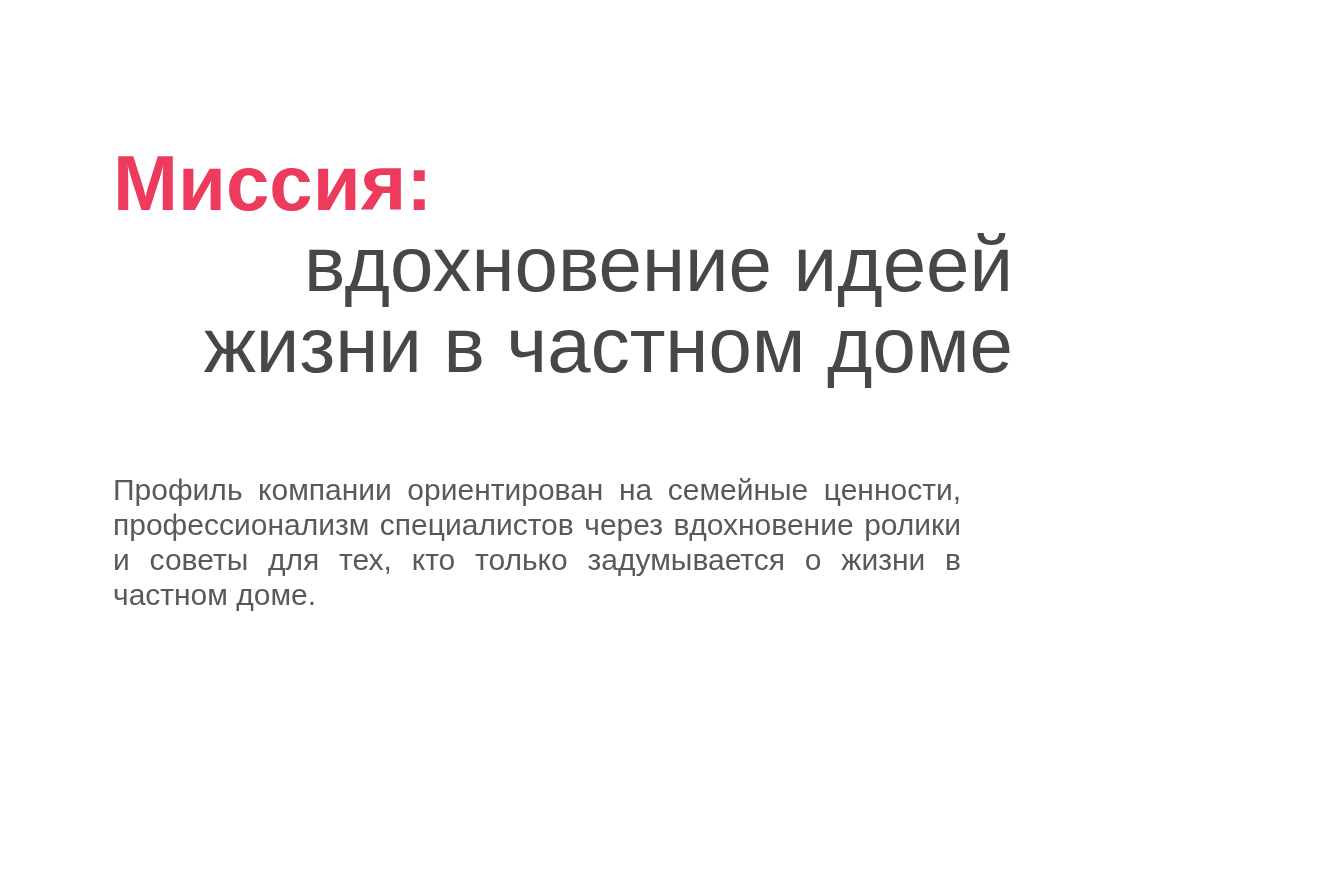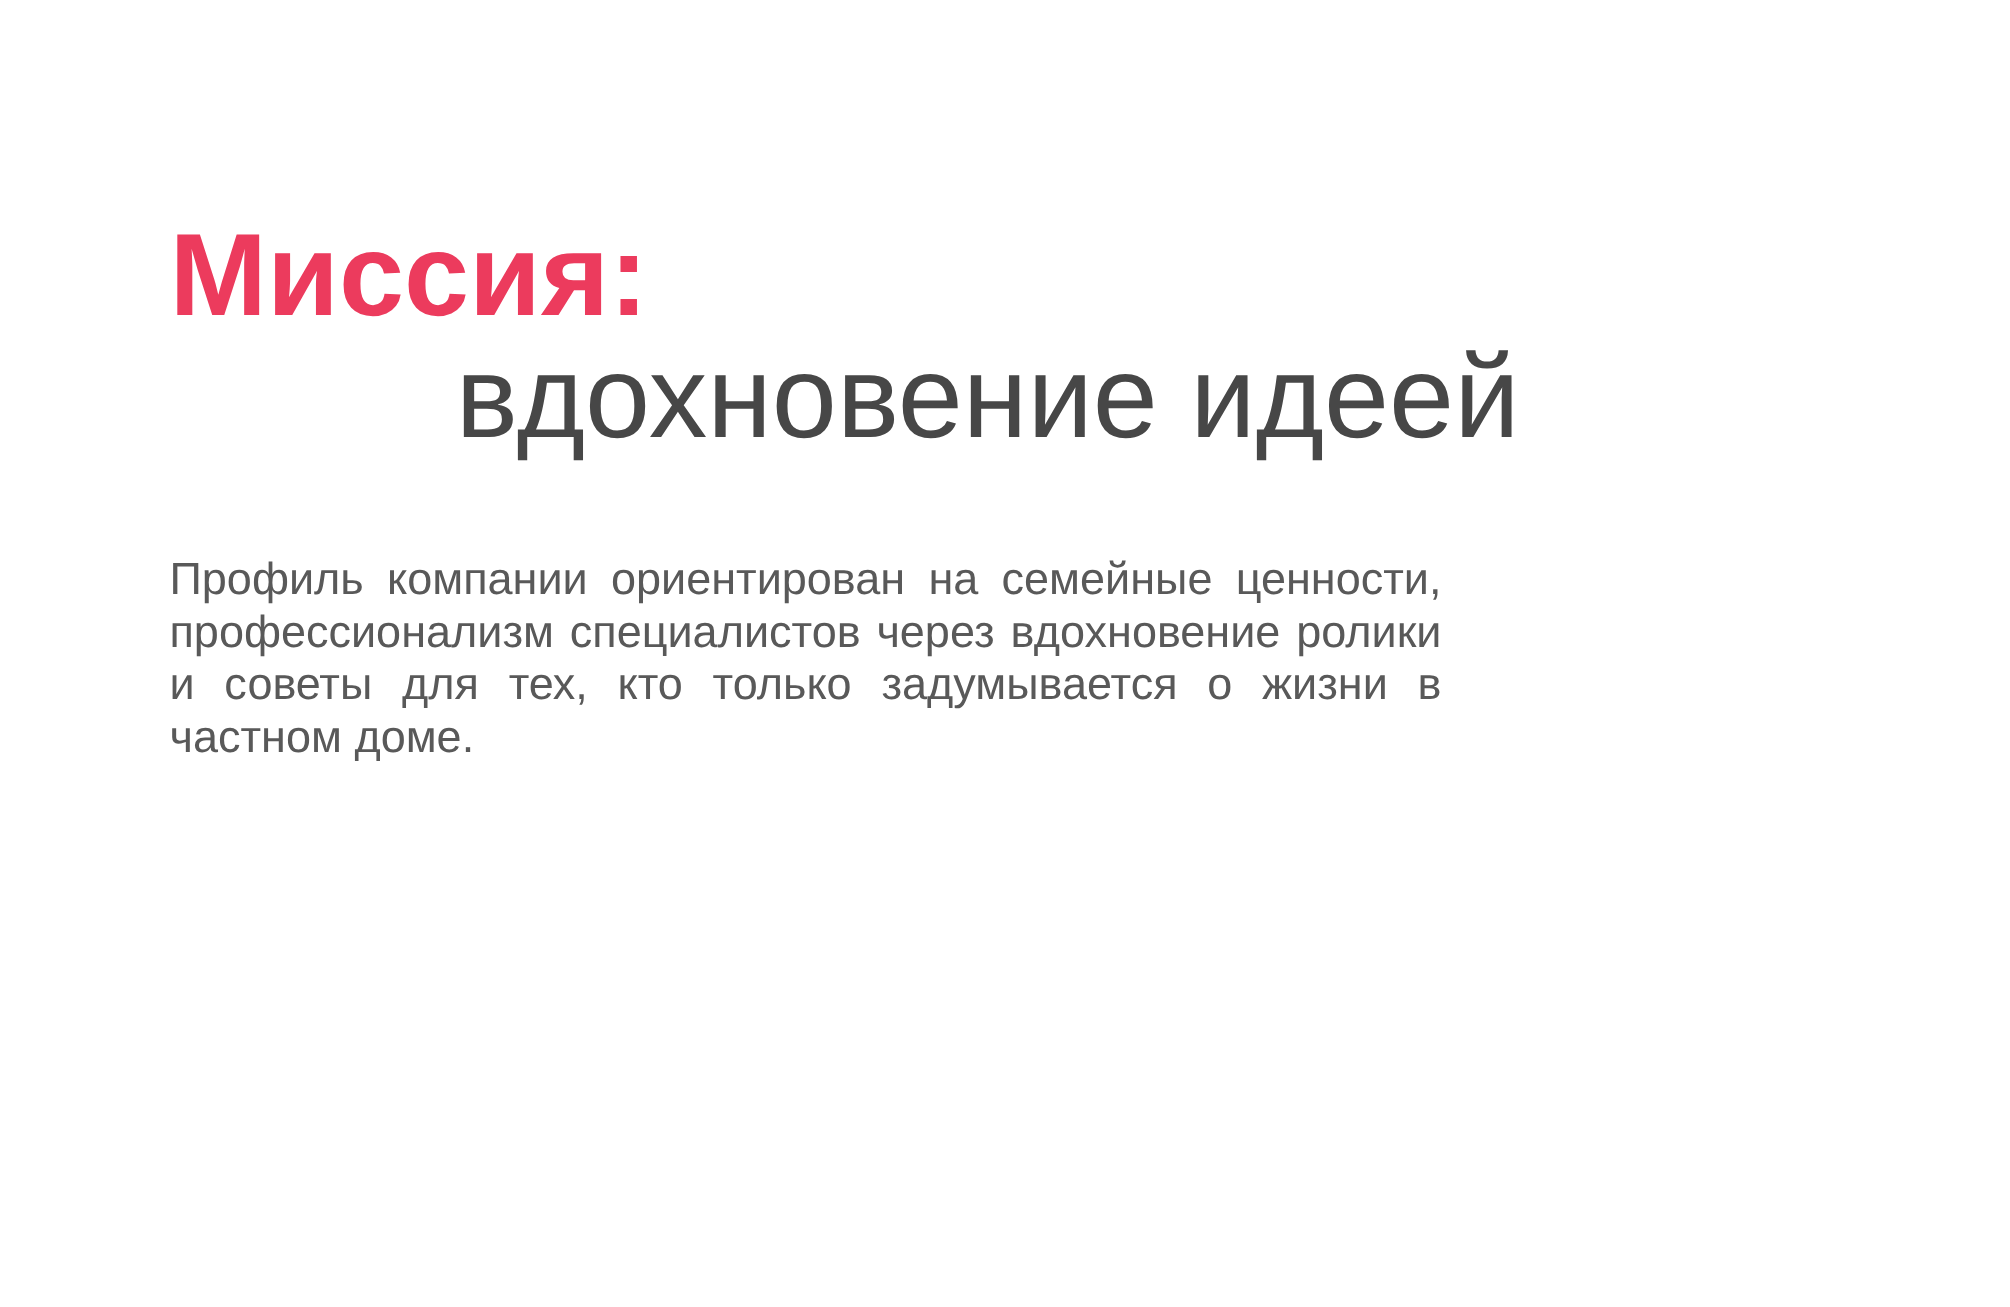--- a/index.html
+++ b/index.html
@@ -36,21 +36,21 @@
     font-weight: 400;
     letter-spacing: 0;
     color: var(--heading, #474747);
     text-align: right;
   }
   .mission-title .title-line {
     display: block;
     white-space: nowrap;
   }
   .mission-paragraph {
-    margin-top: 64px;
+    margin-top: 86px;
     width: 848px;
     font-size: 30px;
     line-height: 35px;
     font-weight: 400;
     color: var(--body-text, #595959);
   }
   .paragraph-line {
     text-align: justify;
     text-align-last: justify;
   }
@@ -60,20 +60,21 @@
   }
 </style>
 </head>
 <body>
 
 <div class="slide">
   <div class="content">
     <h1 class="mission-label">Миссия:</h1>
     <h2 class="mission-title">
       <span class="title-line">вдохновение идеей</span>
+      <span class="title-line">жизни в частном доме</span>
     </h2>
     <div class="mission-paragraph">
       <div class="paragraph-line">Профиль компании ориентирован на семейные ценности,</div>
       <div class="paragraph-line">профессионализм специалистов через вдохновение ролики</div>
       <div class="paragraph-line">и советы для тех, кто только задумывается о жизни в</div>
       <div class="paragraph-line last">частном доме.</div>
     </div>
   </div>
 </div>
 

